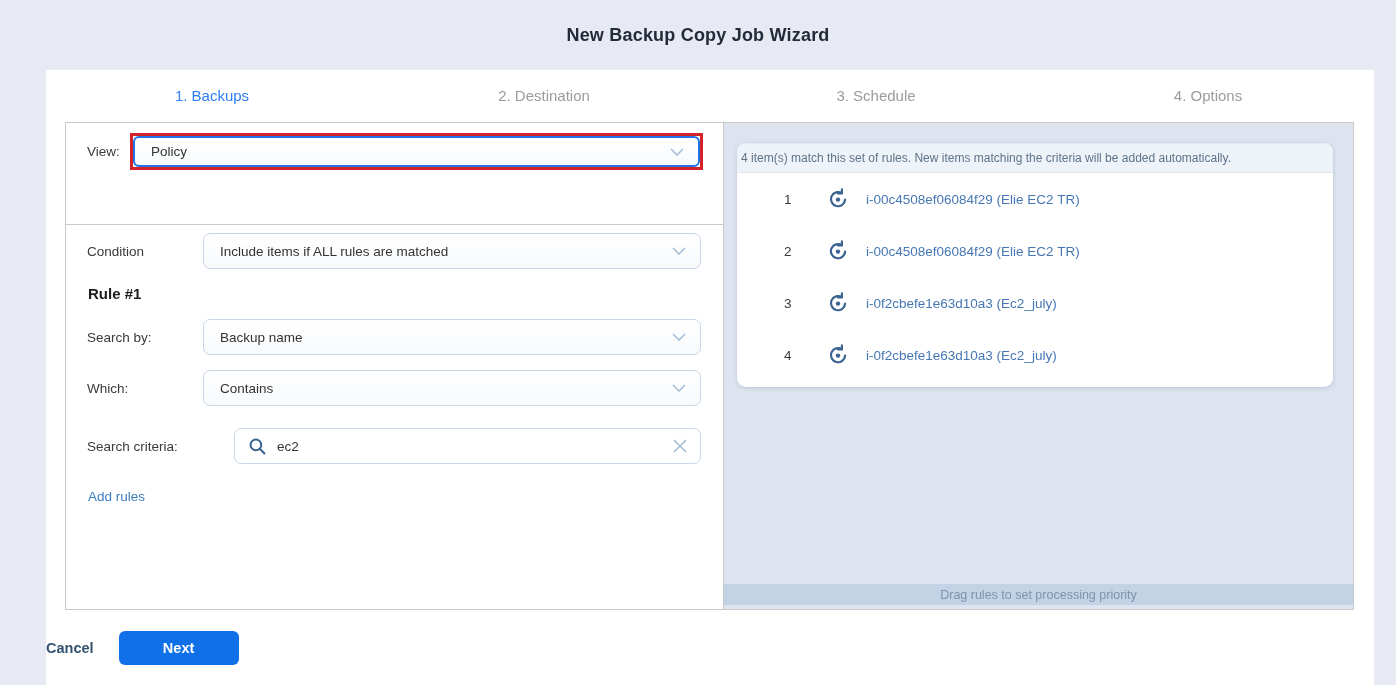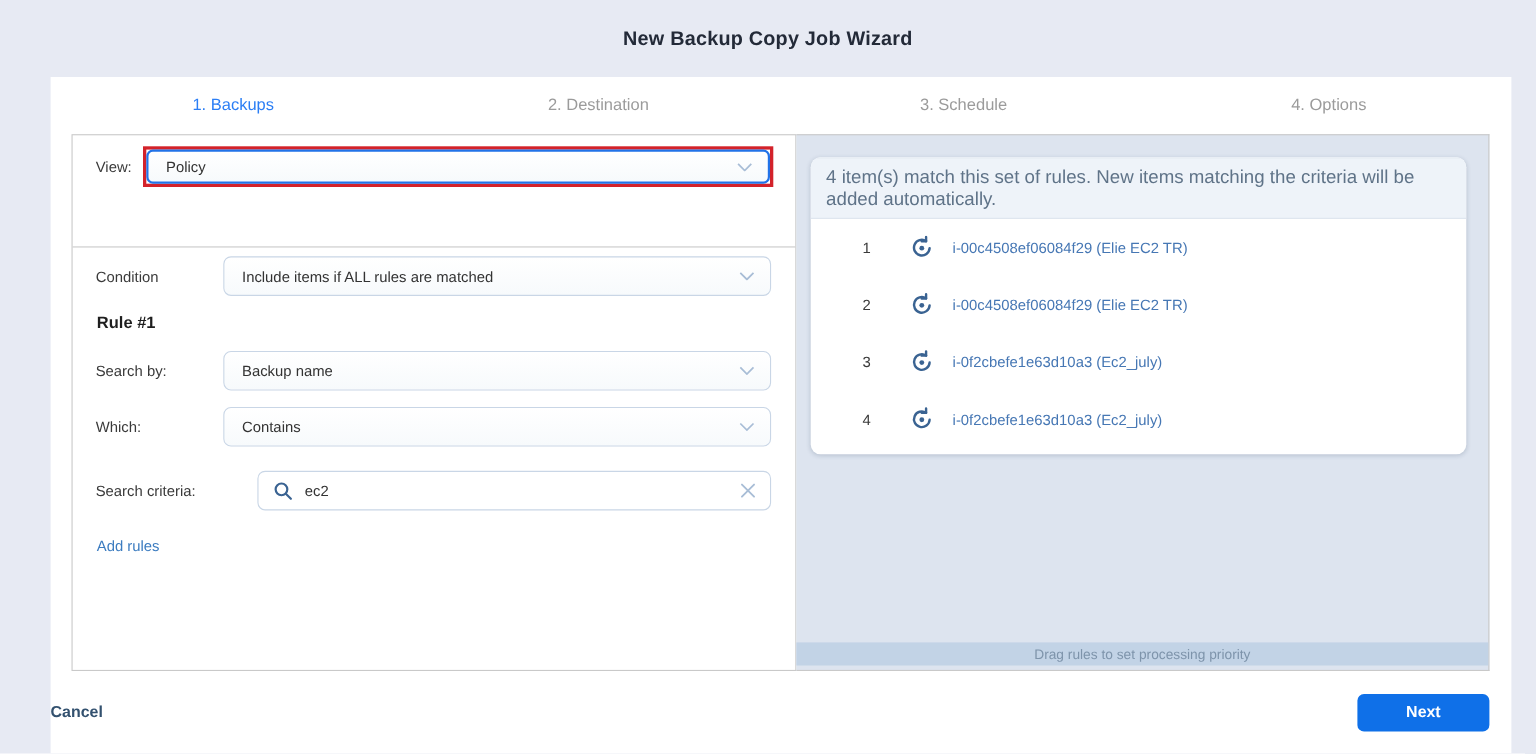--- a/index.html
+++ b/index.html
@@ -85,37 +85,37 @@
   .card {
     margin: 20px 20px 0 13px; background: #fff; border-radius: 9px;
     box-shadow: 0 1px 4px rgba(40,60,90,.18); overflow: hidden;
     padding-bottom: 6px;
   }
   .card-header { height: 64px; display: flex; align-items: center; padding-left: 54px; }
   .gear-icon { width: 26px; height: 26px; color: #3a6392; }
   .card-title { margin-left: 22px; font-size: 14px; color: #4677b4; }
   .info-bar {
     background: #eef3f9; border-top: 1px solid #e2e9f1; border-bottom: 1px solid #dde5ee;
-    padding: 7px 14px; font-size: 17px; color: #5f7388;
+    padding: 7px 4px; font-size: 12px; color: #5f7388;
   }
   .item-row { height: 52px; display: flex; align-items: center; padding-left: 47px; cursor: grab; }
   .item-num { width: 43px; font-size: 13.5px; color: #3a3a3a; }
   .restore-icon { width: 22px; height: 22px; color: #3a6392; flex: none; }
   .item-name { margin-left: 17px; font-size: 13.5px; color: #4677b4; }
 
   .rp-spacer { flex: 1; }
   .footer-hint {
     height: 21px; margin-bottom: 4px; background: #c2d3e6;
     display: flex; align-items: center; justify-content: center;
     font-size: 12.5px; color: #7e94ab;
   }
 
   
   .actions {
-    height: 75px; display: flex; align-items: center; justify-content: space-between;
+    height: 75px; display: flex; align-items: center; justify-content: flex-start;
     padding-right: 20px; gap: 25px;
   }
   .cancel-btn {
     font-size: 14.5px; font-weight: 700; color: #33516f; cursor: pointer;
     background: none; border: none; font-family: "Liberation Sans", sans-serif;
   }
   .next-btn {
     width: 120px; height: 34px; border: none; border-radius: 6px;
     background: #0f70e8; color: #fff; font-size: 14.5px; font-weight: 700;
     font-family: "Liberation Sans", sans-serif; cursor: pointer;

